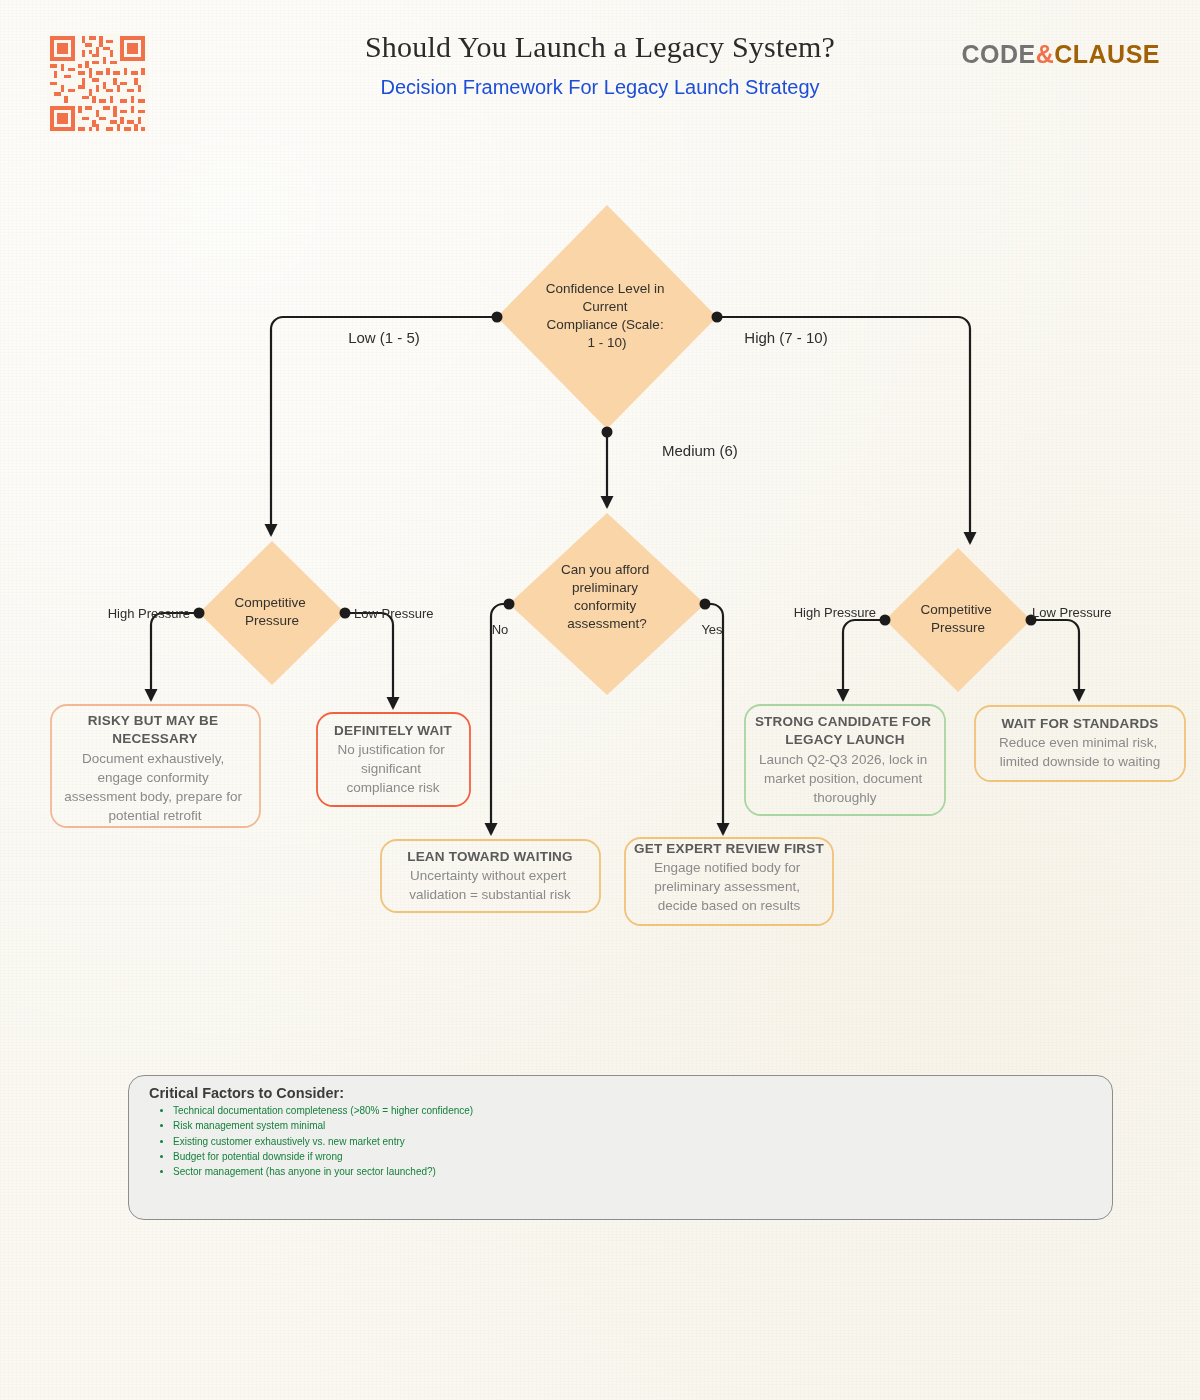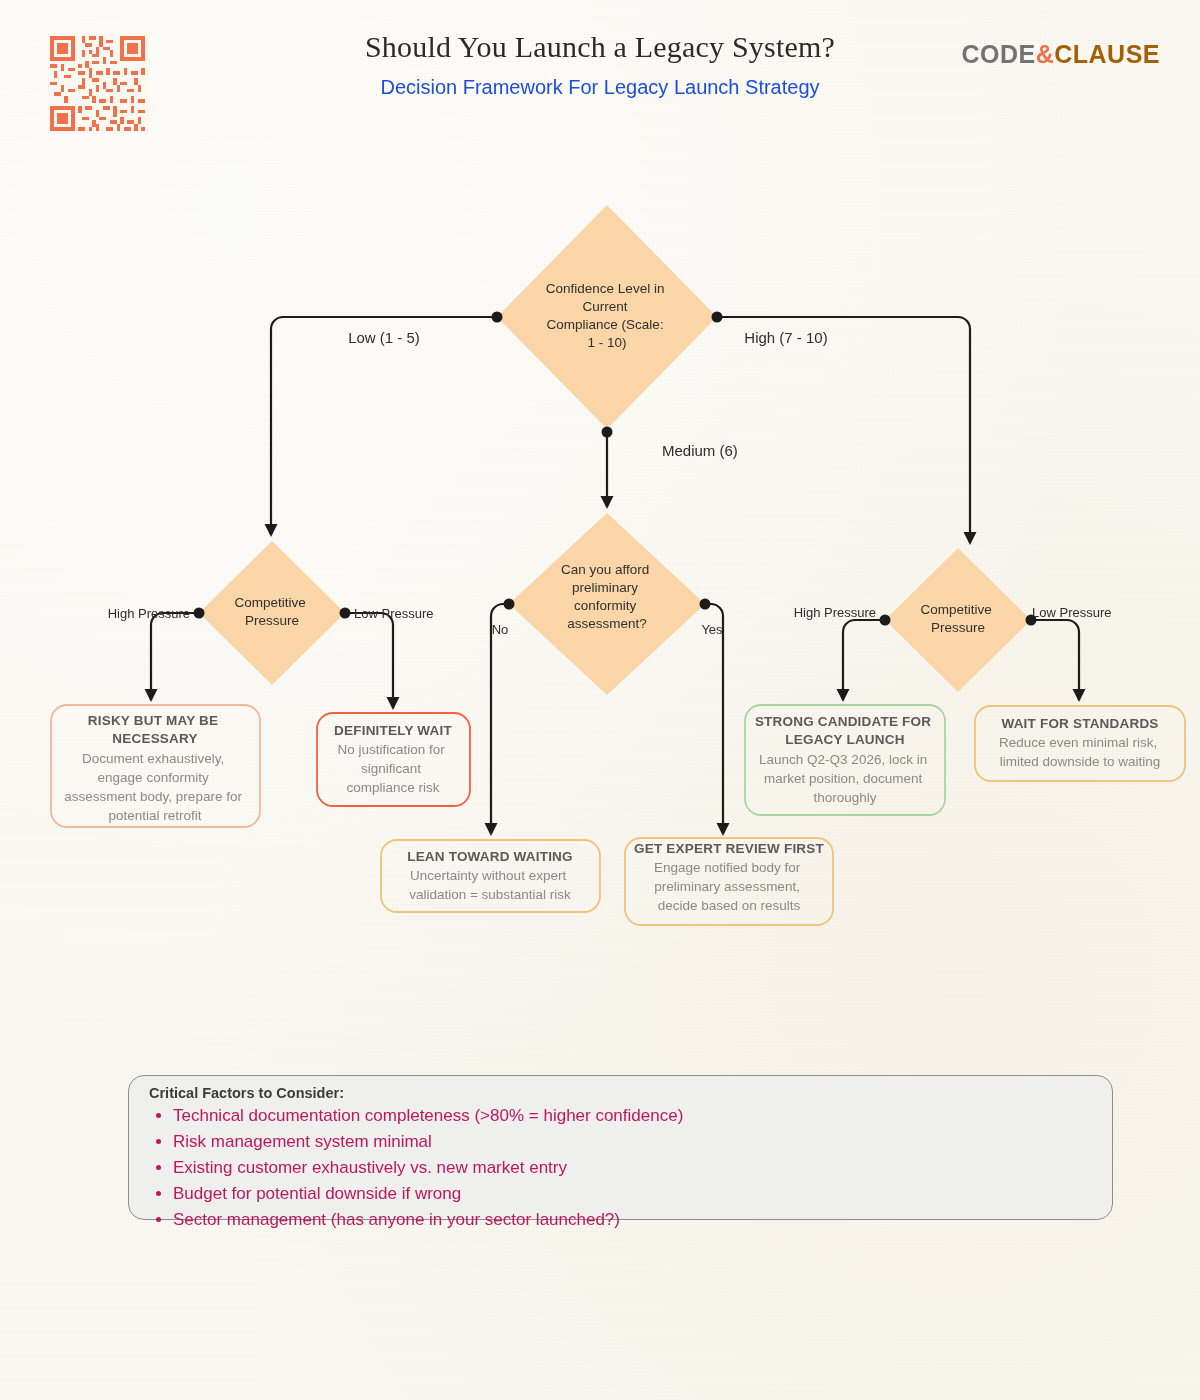--- a/index.html
+++ b/index.html
@@ -53,21 +53,21 @@
   #footer-panel{
     position:absolute;left:128px;top:1047px;width:985px;height:145px;
     background:#efefed;border:1.6px solid #8d8d8d;border-radius:16px;
     box-sizing:border-box;padding:9px 18px;margin-top:28px;
   }
   #footer-title{
     font-size:14.5px;font-weight:700;color:#3c3c3c;margin:0 0 2px 2px;
   }
   #footer-list{margin:0;padding:0 0 0 26px;list-style:disc;}
   #footer-list li{
-    font-size:17px;color:#be185d;line-height:1.53;
+    font-size:10px;color:#15803d;line-height:1.53;
   }
 </style>
 </head>
 <body>
 
 <div id="paper-texture"></div>
 
 <svg id="qr-code" viewBox="0 0 29 29" shape-rendering="crispEdges">
   <rect width="29" height="29" fill="#faf8f1"></rect>
   <g fill="#f0714a">

